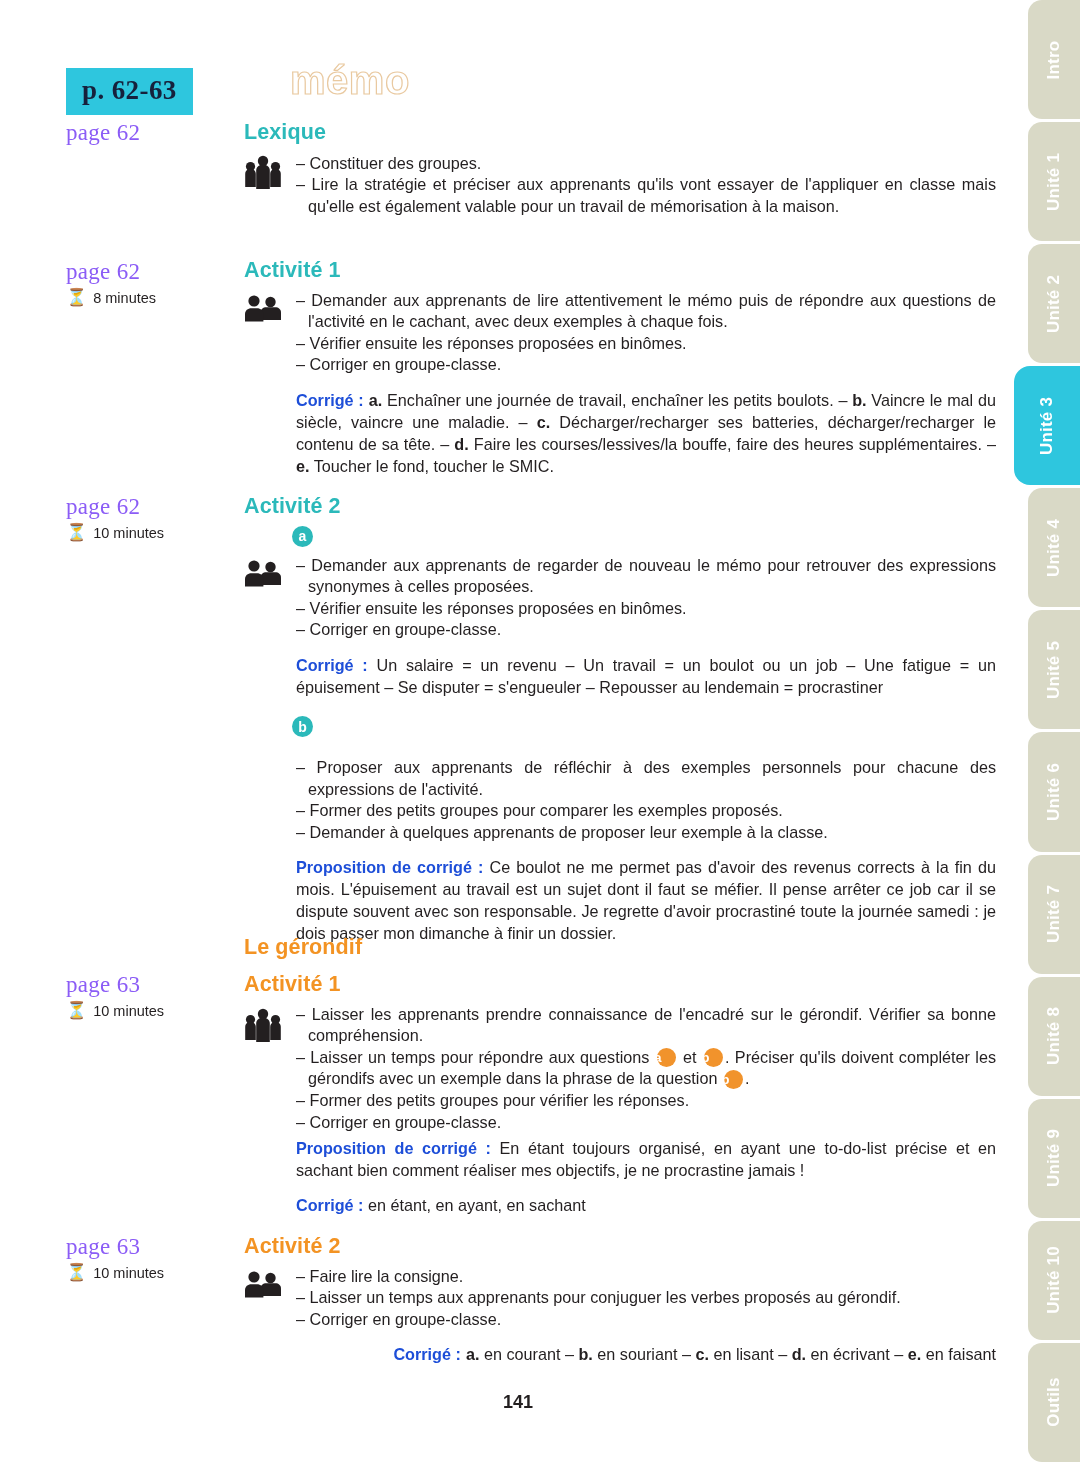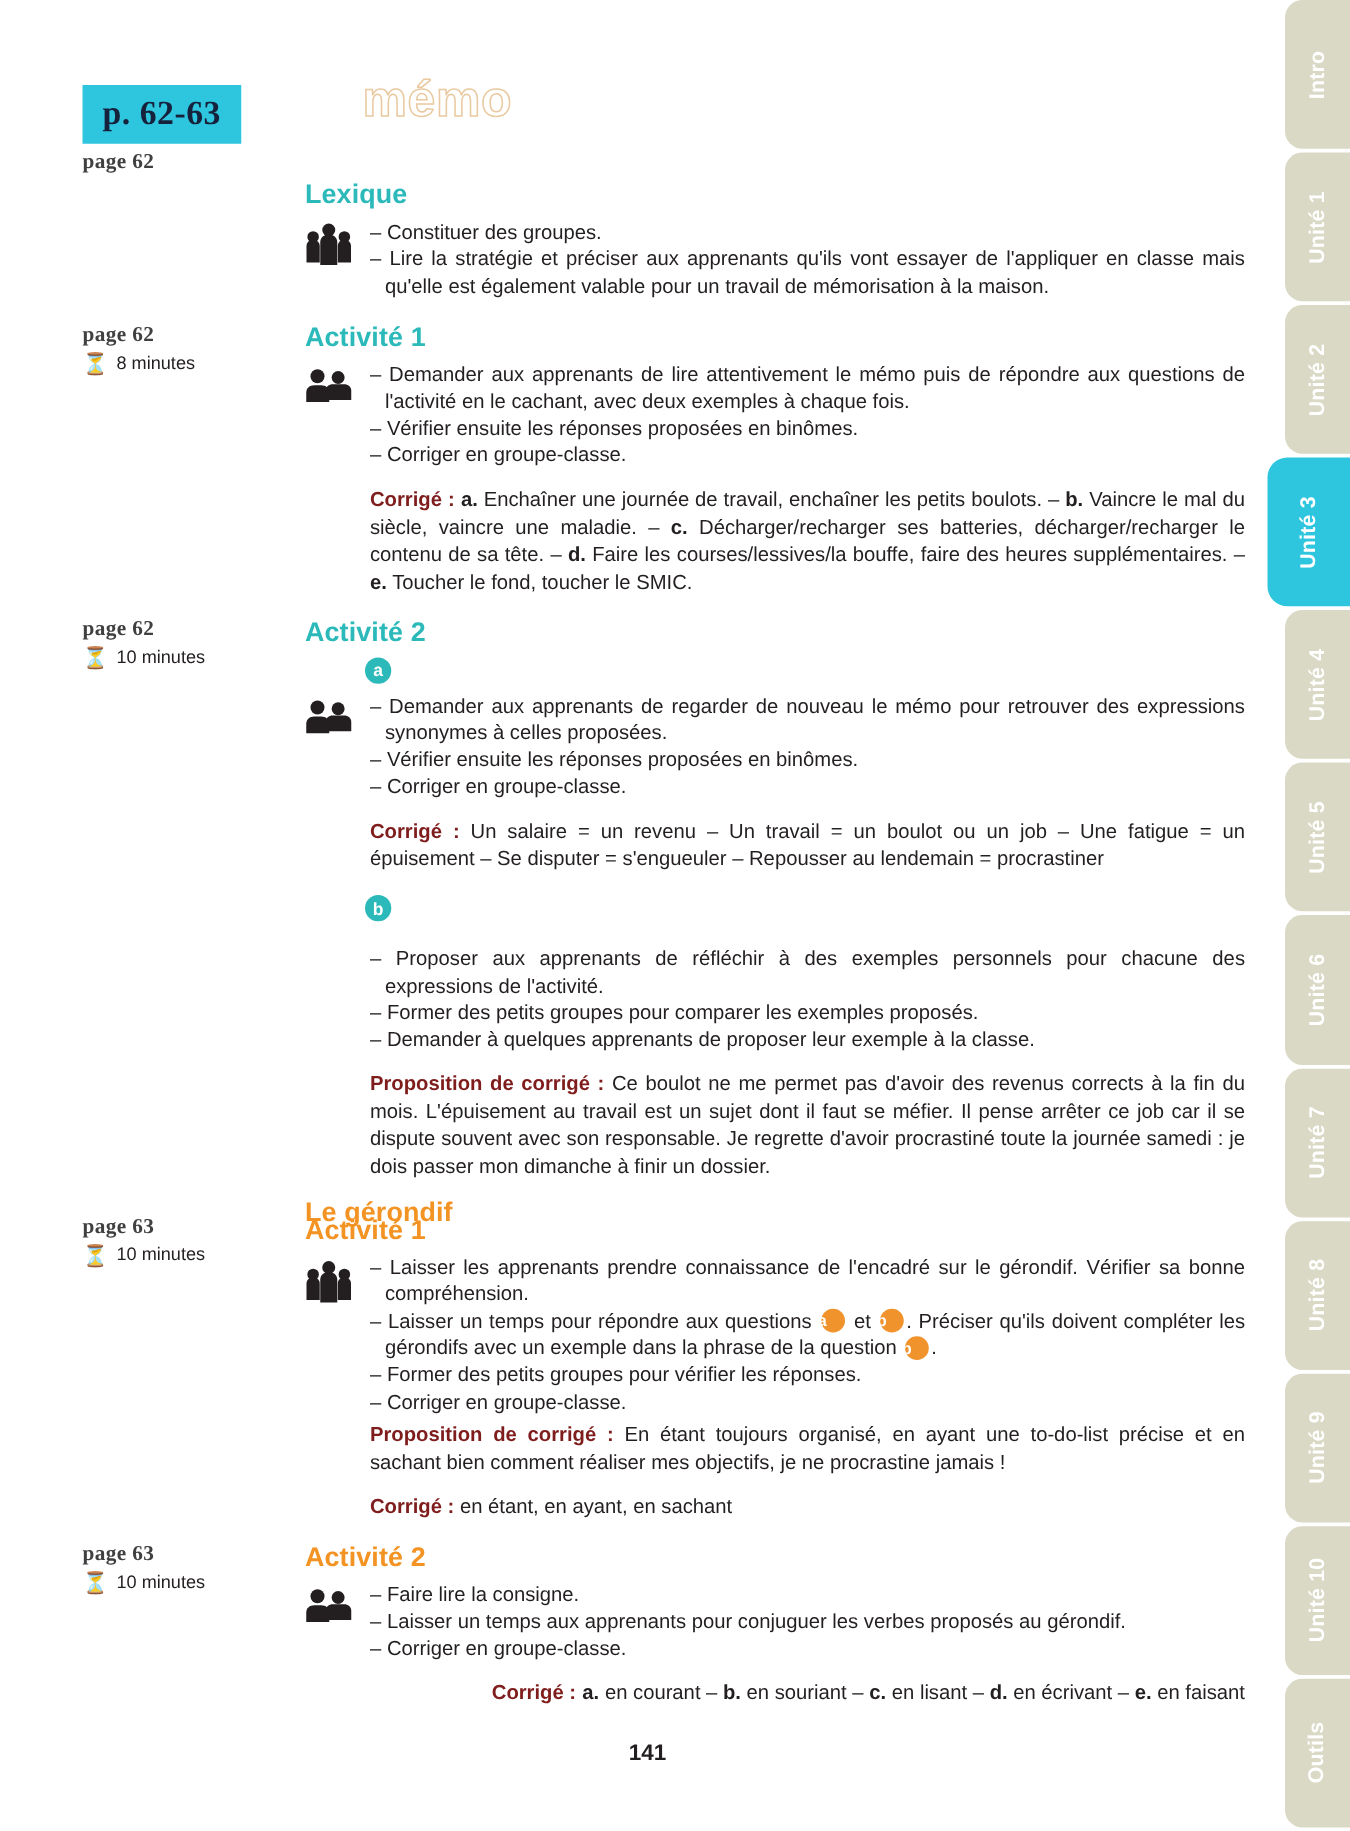--- a/index.html
+++ b/index.html
@@ -79,23 +79,23 @@
   }
 
   
   .pageref {
     position: absolute;
     left: 66px;
     width: 180px;
   }
   .pageref-title {
     font-family: "Liberation Serif", serif;
-    font-weight: bold;
-    font-size: 17px;
-    color: #404040;
+    font-weight: normal;
+    font-size: 23px;
+    color: #8b5cf6;
     letter-spacing: .3px;
     line-height: 1.1;
   }
   .pageref-time {
     margin-top: 5px;
     font-size: 14.5px;
     color: #231f20;
     display: flex;
     align-items: center;
     gap: 6px;
@@ -118,21 +118,20 @@
     line-height: 1;
   }
 
   
   .h-section {
     font-size: 21.5px;
     font-weight: bold;
     color: #2bb9ba;
     letter-spacing: .1px;
     line-height: 1.2;
-    margin-top: 23px;
   }
   .h-section.orange { color: #f39323; }
   .h-activity {
     font-size: 21.5px;
     font-weight: bold;
     color: #2bb9ba;
     letter-spacing: .1px;
     line-height: 1.2;
   }
   .h-activity.orange { color: #f39323; }
@@ -186,21 +185,21 @@
 
   .corrige {
     margin-left: 52px;
     margin-top: 13px;
     font-size: 16.2px;
     color: #231f20;
     line-height: 1.36;
     text-align: justify;
   }
   .corrige-lbl {
-    color: #7f1d1d;
+    color: #1d4ed8;
     font-weight: bold;
   }
   .corrige b { font-weight: bold; color: #231f20; }
 
   
   .peopleicon svg { display: block; }
 
   
   .folio {
     position: absolute;

